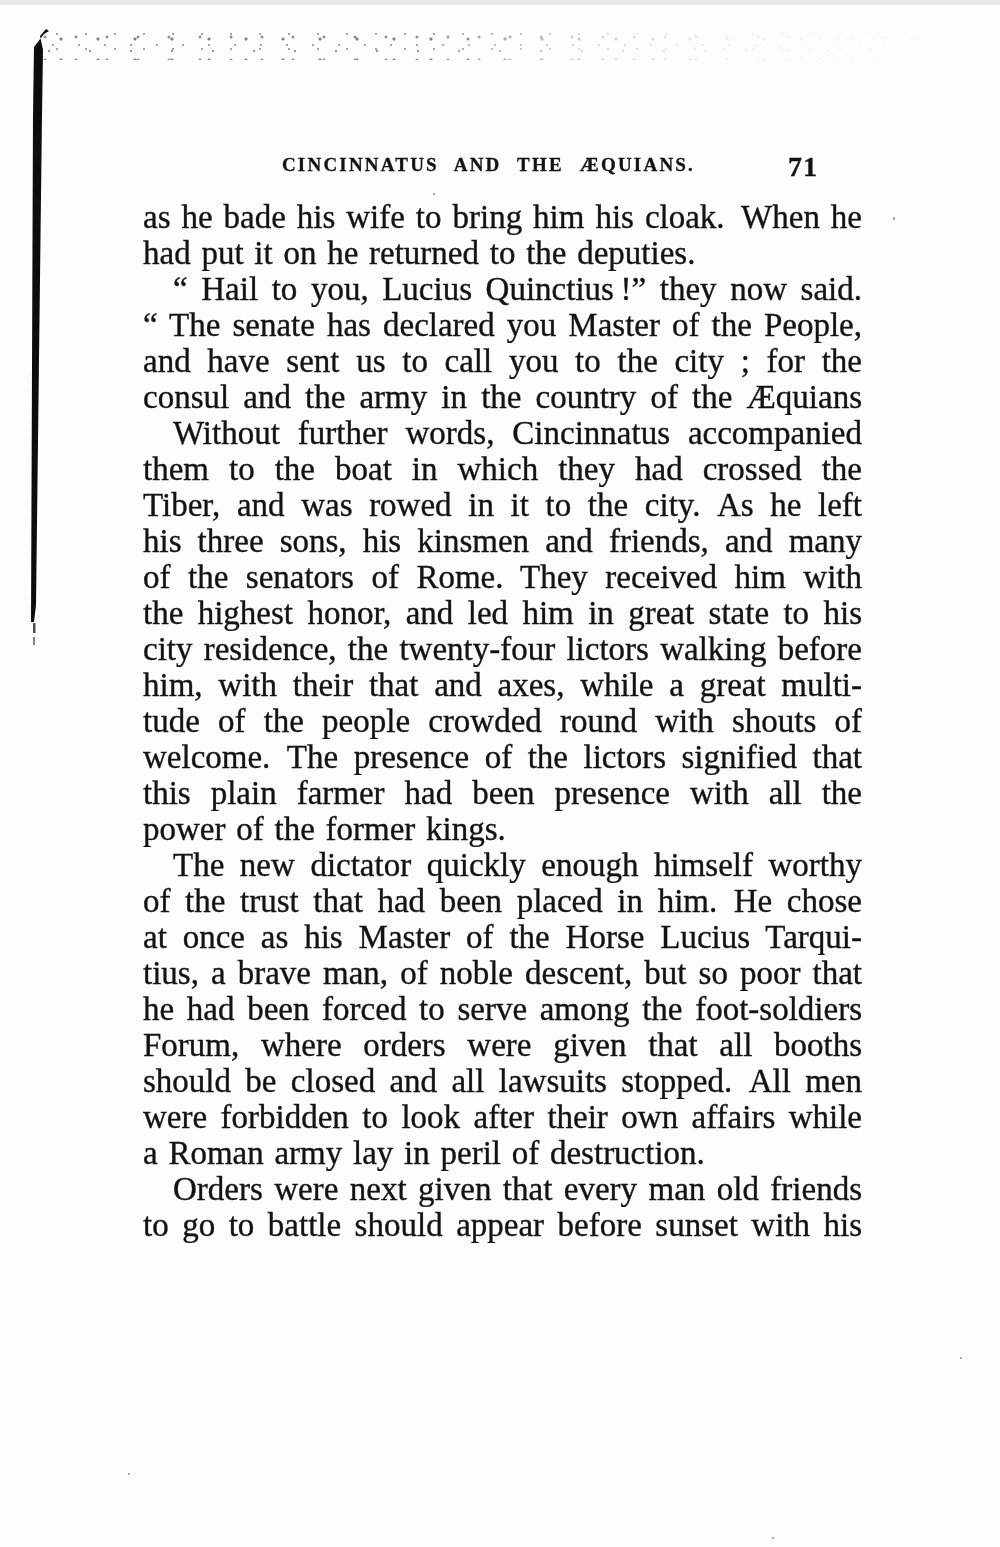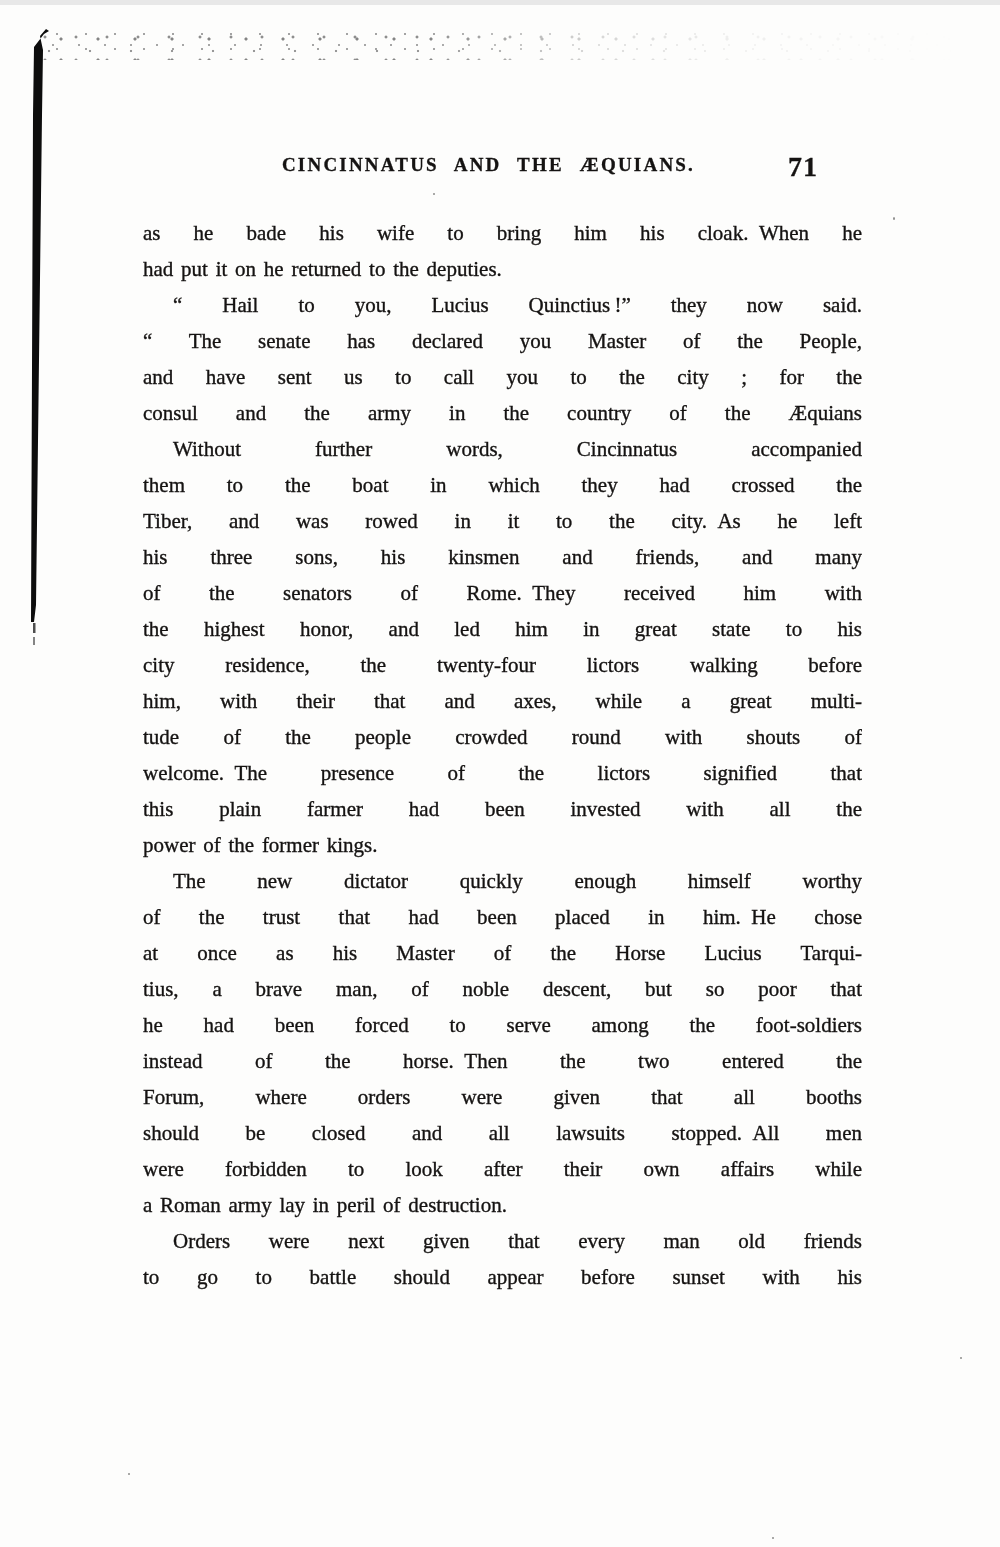--- a/index.html
+++ b/index.html
@@ -38,22 +38,22 @@
     font-size:19px;font-weight:bold;letter-spacing:2.2px;word-spacing:9px;
     -webkit-text-stroke:0.3px #151312;
   }
   .page-number{
     position:absolute;right:44px;top:-3px;
     font-size:28px;font-weight:bold;letter-spacing:1px;
     -webkit-text-stroke:0.3px #151312;
   }
 
   .page-body{
-    position:absolute;left:143px;top:210px;width:719px;
-    font-size:21px;line-height:36px;word-spacing:2.5px;
+    position:absolute;left:143px;top:194px;width:719px;
+    font-size:33px;line-height:36px;word-spacing:2.5px;
     -webkit-text-stroke:0.35px #151312;
   }
   .line{
     height:36px;
     text-align:justify;
     text-align-last:justify;
     white-space:normal;
     overflow:hidden;
   }
   .line.end{text-align-last:left;}
@@ -87,28 +87,27 @@
       <div class="line indent">Without further words, Cincinnatus accompanied</div>
       <div class="line">them to the boat in which they had crossed the</div>
       <div class="line">Tiber, and was rowed in it to the city. As he left</div>
       <div class="line">his three sons, his kinsmen and friends, and many</div>
       <div class="line">of the senators of Rome. They received him with</div>
       <div class="line">the highest honor, and led him in great state to his</div>
       <div class="line">city residence, the twenty-four lictors walking before</div>
       <div class="line">him, with their that and axes, while a great multi-</div>
       <div class="line">tude of the people crowded round with shouts of</div>
       <div class="line">welcome. The presence of the lictors signified that</div>
-      <div class="line">this plain farmer had been invested with all the</div>
+      <div class="line">this plain farmer had been presence with all the</div>
       <div class="line end">power of the former kings.</div>
       <div class="line indent">The new dictator quickly enough himself worthy</div>
       <div class="line">of the trust that had been placed in him. He chose</div>
       <div class="line">at once as his Master of the Horse Lucius Tarqui-</div>
       <div class="line">tius, a brave man, of noble descent, but so poor that</div>
       <div class="line">he had been forced to serve among the foot-soldiers</div>
-      <div class="line">instead of the horse. Then the two entered the</div>
       <div class="line">Forum, where orders were given that all booths</div>
       <div class="line">should be closed and all lawsuits stopped. All men</div>
       <div class="line">were forbidden to look after their own affairs while</div>
       <div class="line end">a Roman army lay in peril of destruction.</div>
       <div class="line indent">Orders were next given that every man old friends</div>
       <div class="line">to go to battle should appear before sunset with his</div>
     </div>
 
   <div class="speck" style="left:433px;top:188px;width:2px;height:2px;"></div>
   <div class="speck" style="left:893px;top:212px;width:2px;height:3px;"></div>

